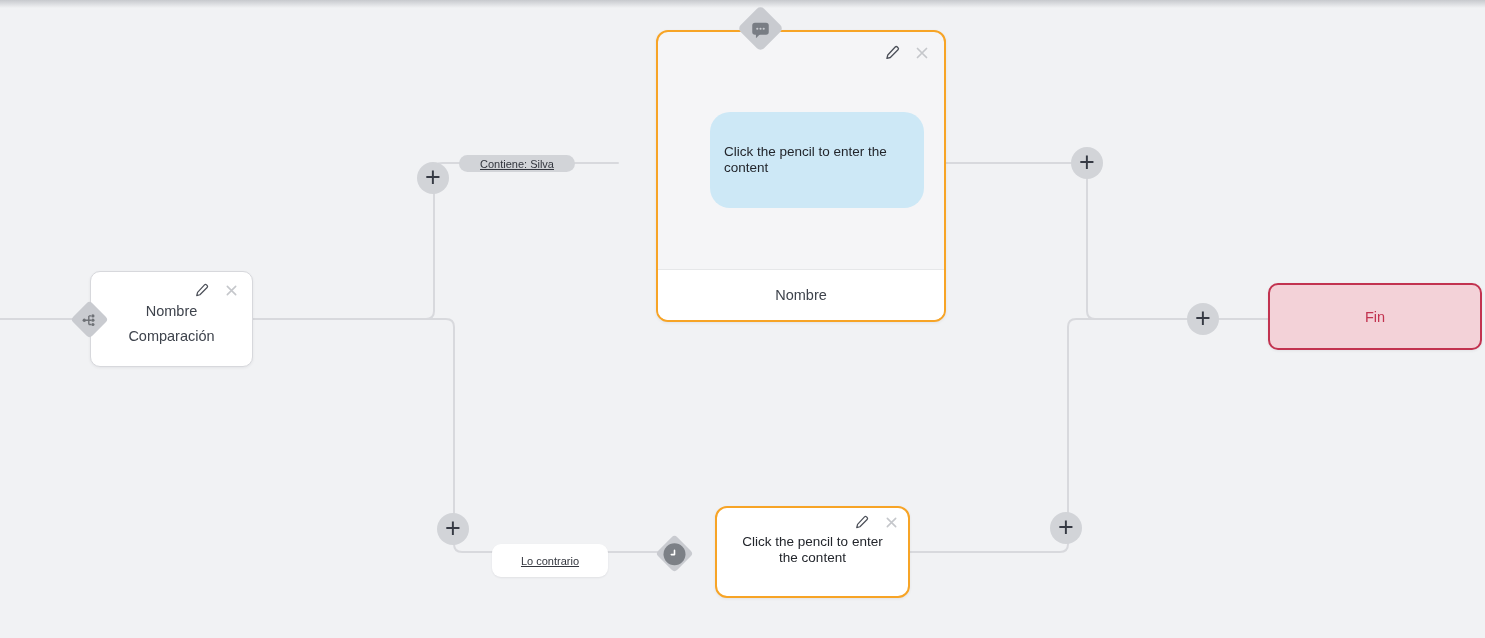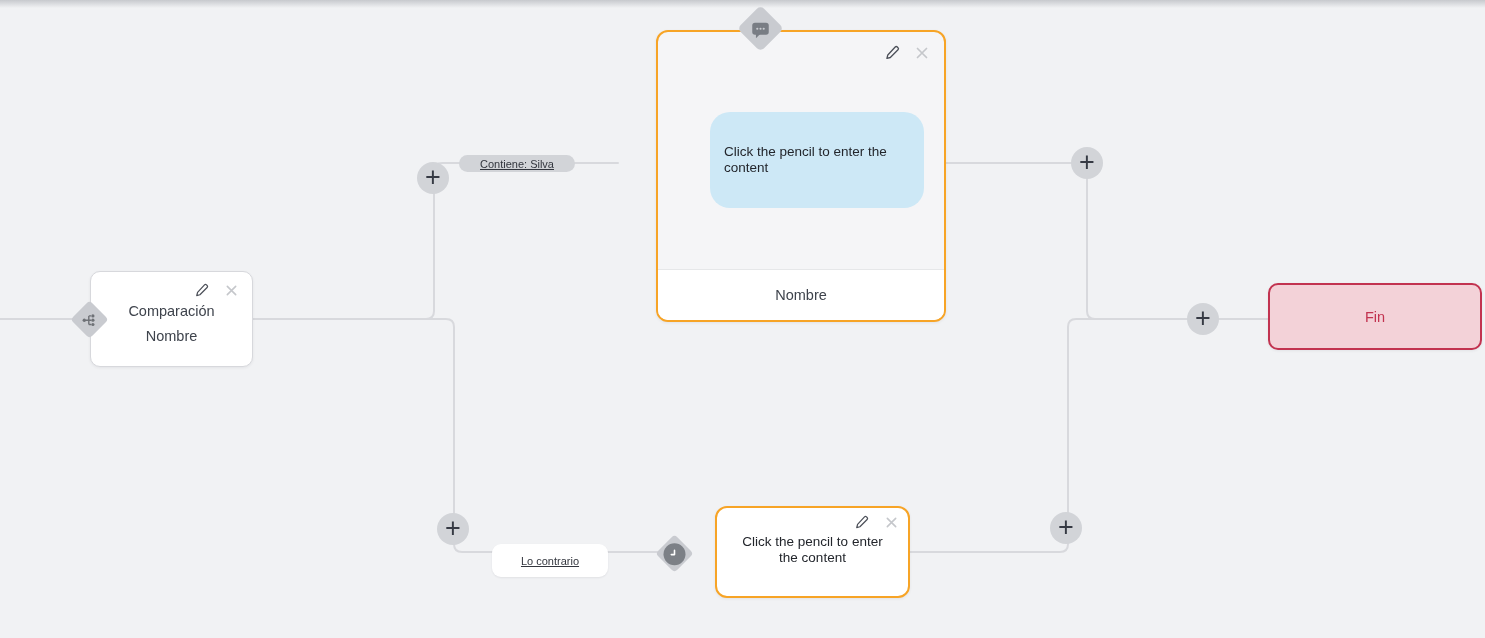--- a/index.html
+++ b/index.html
@@ -131,22 +131,22 @@
           <path d="M11.2 2 a1.5 1.5 0 0 1 2.1 0 l0.7 0.7 a1.5 1.5 0 0 1 0 2.1 L6.3 12.5 2.9 13.4 3.8 10 Z" fill="none" stroke="#4b4f58" stroke-width="1.3" stroke-linejoin="round"></path>
         </svg>
       </span>
       <span class="icon-btn">
         <svg width="13" height="13" viewBox="0 0 14 14">
           <path d="M2.5 2.5 L11.5 11.5 M11.5 2.5 L2.5 11.5" stroke="#c5c7cb" stroke-width="1.7" stroke-linecap="round"></path>
         </svg>
       </span>
     </div>
     <div class="cond-lines">
+      <div>Nombre</div>
       <div>Comparación</div>
-      <div>Nombre</div>
     </div>
   </div>
 
   <div class="node node-orange msg-node">
     <div class="node-actions" style="top:12px;right:14px;">
       <span class="icon-btn">
         <svg width="16" height="16" viewBox="0 0 16 16">
           <path d="M11.2 2 a1.5 1.5 0 0 1 2.1 0 l0.7 0.7 a1.5 1.5 0 0 1 0 2.1 L6.3 12.5 2.9 13.4 3.8 10 Z" fill="none" stroke="#4b4f58" stroke-width="1.3" stroke-linejoin="round"></path>
         </svg>
       </span>

